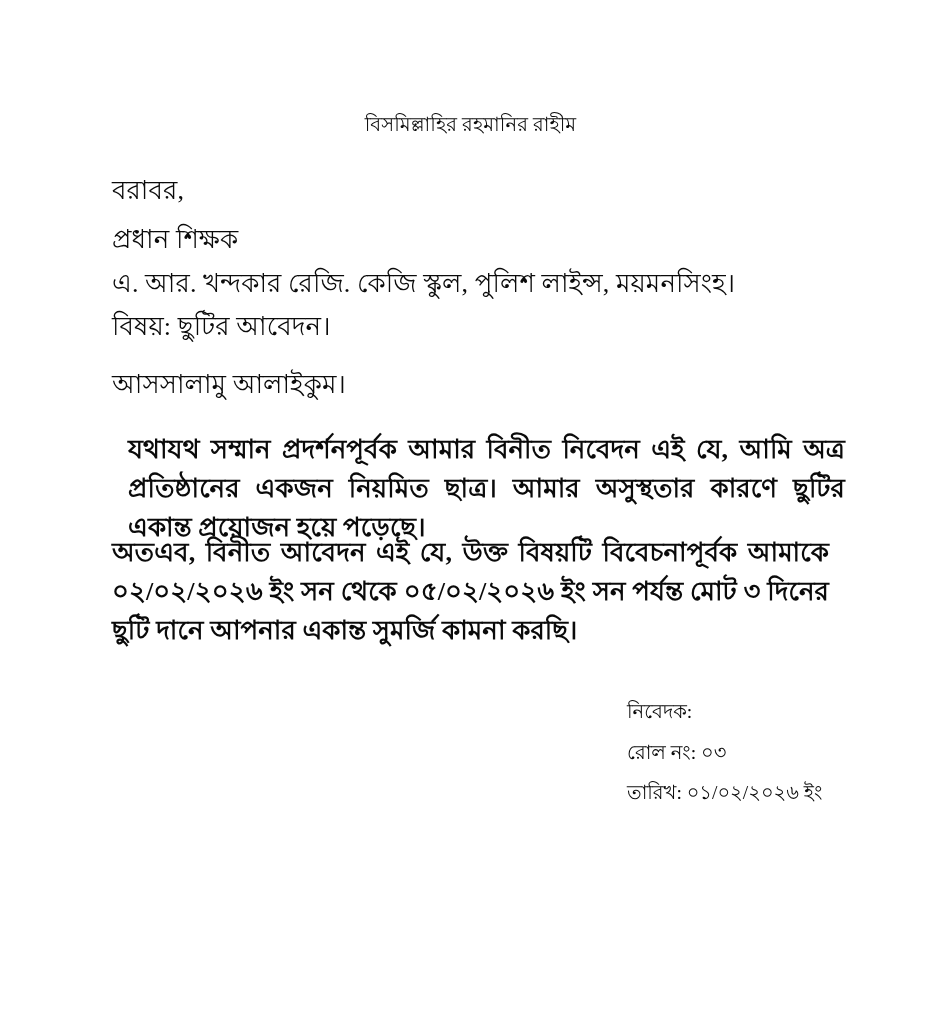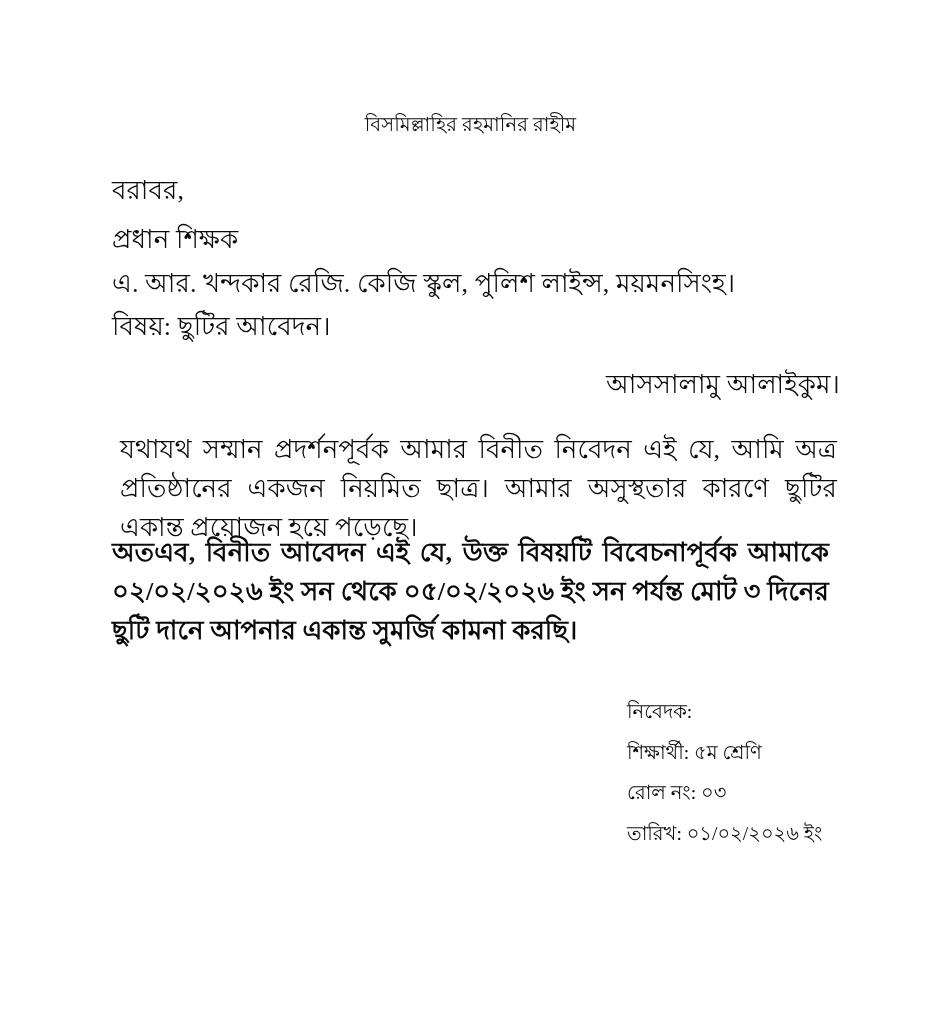--- a/index.html
+++ b/index.html
@@ -55,32 +55,33 @@
     left: 0;
     top: 264px;
   }
   .subject {
     position: absolute;
     left: 0;
     top: 307px;
   }
   .salutation {
     position: absolute;
-    left: 11px;
+    left: 0;
     top: 365px;
     width: 717px;
-    text-align: right;
+    text-align: left;
   }
   .para-one {
     position: absolute;
-    left: 8px;
+    left: 16px;
     top: 430px;
     width: 717px;
     text-align: justify;
     text-justify: inter-word;
+    font-weight: bold;
   }
   .para-two {
     position: absolute;
     left: 0;
     top: 533px;
     width: 717px;
     text-align: justify;
     text-justify: inter-word;
     font-weight: bold;
   }
@@ -117,17 +118,16 @@
     <div class="line salutation">আসসালামু আলাইকুম।</div>
 
     <div class="para para-one">যথাযথ সম্মান প্রদর্শনপূর্বক আমার বিনীত নিবেদন এই যে, আমি অত্র প্রতিষ্ঠানের একজন নিয়মিত ছাত্র। আমার অসুস্থতার কারণে ছুটির একান্ত প্রয়োজন হয়ে পড়েছে।</div>
 
     <div class="para para-two">অতএব, বিনীত আবেদন এই যে, উক্ত বিষয়টি বিবেচনাপূর্বক আমাকে ০২/০২/২০২৬ ইং সন থেকে ০৫/০২/২০২৬ ইং সন পর্যন্ত মোট ৩ দিনের ছুটি দানে আপনার একান্ত সুমর্জি কামনা করছি।</div>
 
   </div>
 
   <div class="signature-block">
     <div class="sig-line">নিবেদক:</div>
-    <div class="sig-line">শিক্ষার্থী: ৫ম শ্রেণি</div>
     <div class="sig-line">রোল নং: ০৩</div>
     <div class="sig-line">তারিখ: ০১/০২/২০২৬ ইং</div>
   </div>
 </div>
 
 </body></html>

